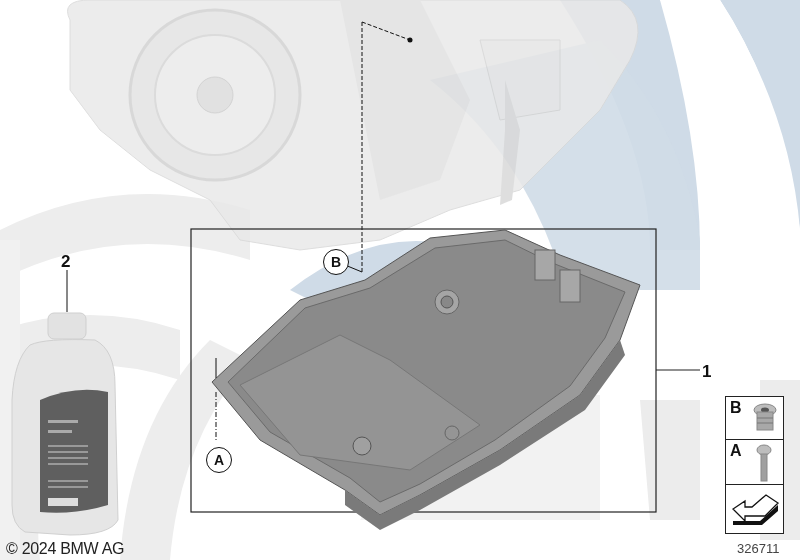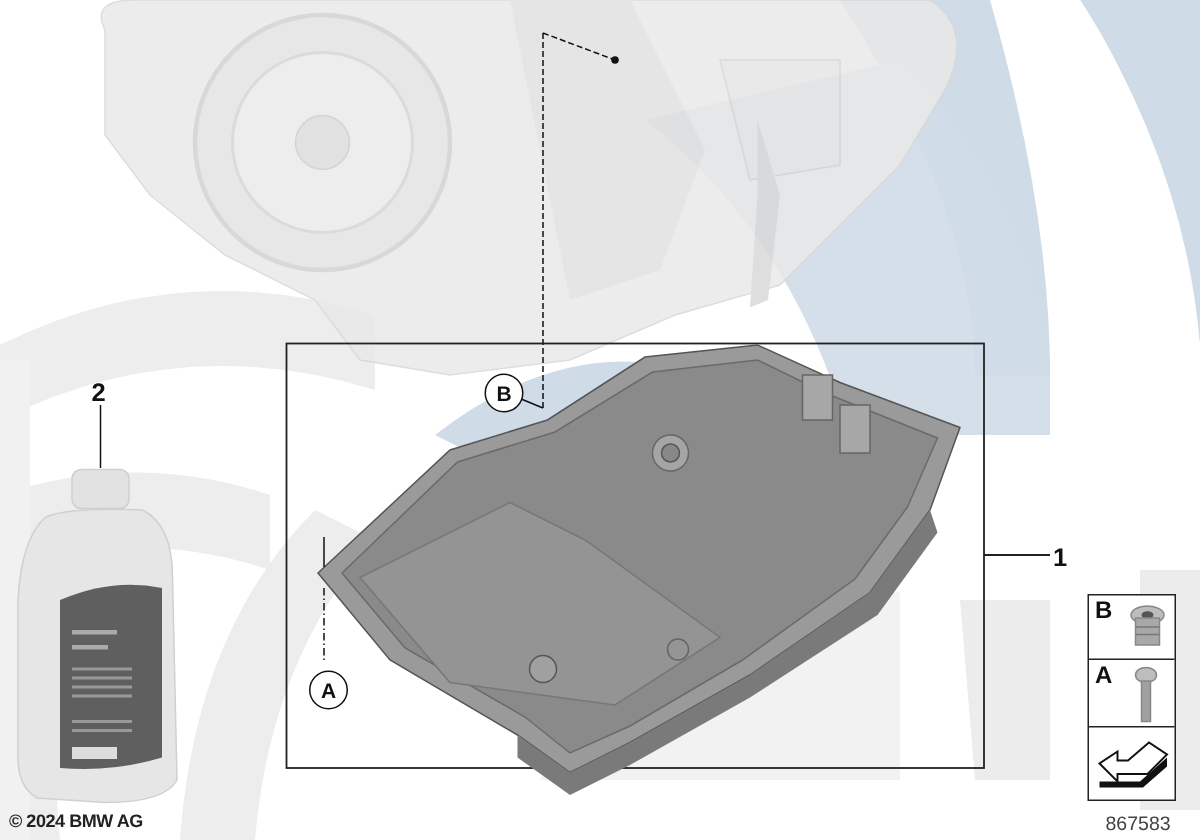--- a/index.html
+++ b/index.html
@@ -1,20 +1,20 @@
 <!DOCTYPE html>
 <html><head>
   <meta charset="utf-8">
   <style>
     html, body { margin: 0; padding: 0; }
     body { width: 800px; height: 560px; position: relative; overflow: hidden; background: #ffffff; font-family: "Liberation Sans", sans-serif; }
     .bg { position: absolute; left: 0; top: 0; width: 800px; height: 560px; }
     .callout { position: absolute; font-weight: bold; font-size: 17px; color: #111; }
     .circle-label { position: absolute; width: 24px; height: 24px; border: 1.5px solid #111; border-radius: 50%; background: #fff; font-weight: bold; font-size: 14px; text-align: center; line-height: 24px; color: #111; }
-    .copyright { position: absolute; left: 6px; top: 540px; font-size: 12px; font-weight: bold; color: #222; letter-spacing: -0.3px; }
+    .copyright { position: absolute; left: 6px; top: 540px; font-size: 16px; font-weight: normal; color: #222; letter-spacing: -0.3px; }
     .diagram-id { position: absolute; left: 737px; top: 541px; font-size: 13px; color: #444; }
     .legend { position: absolute; left: 725px; top: 396px; width: 57px; height: 136px; border: 1px solid #222; background: #fff; }
     .legend-cell { position: absolute; left: 0; width: 57px; border-bottom: 1px solid #222; }
     .legend-letter { position: absolute; left: 4px; top: 2px; font-weight: bold; font-size: 16px; color: #111; }
   </style>
 </head>
 <body>
 
 <svg class="bg" viewBox="0 0 800 560" width="800" height="560">
 
@@ -113,13 +113,13 @@
   </div>
   <div class="legend-cell" style="top:88px; height:48px; border-bottom:none;">
     <svg style="position:absolute; left:4px; top:6px;" width="50" height="38">
       <path d="M3 18 L15 30 L15 25 L35 25 L48 12 L36 4 L22 16 L15 16 L15 10 Z" fill="#fff" stroke="#111" stroke-width="1.3"></path>
       <path d="M3 30 L30 30 L48 14 L48 20 L32 34 L3 34 Z" fill="#111"></path>
     </svg>
   </div>
 </div>
 
 <div class="copyright">© 2024 BMW AG</div>
-<div class="diagram-id">867583</div>
+<div class="diagram-id">326711</div>
 
 </body></html>

